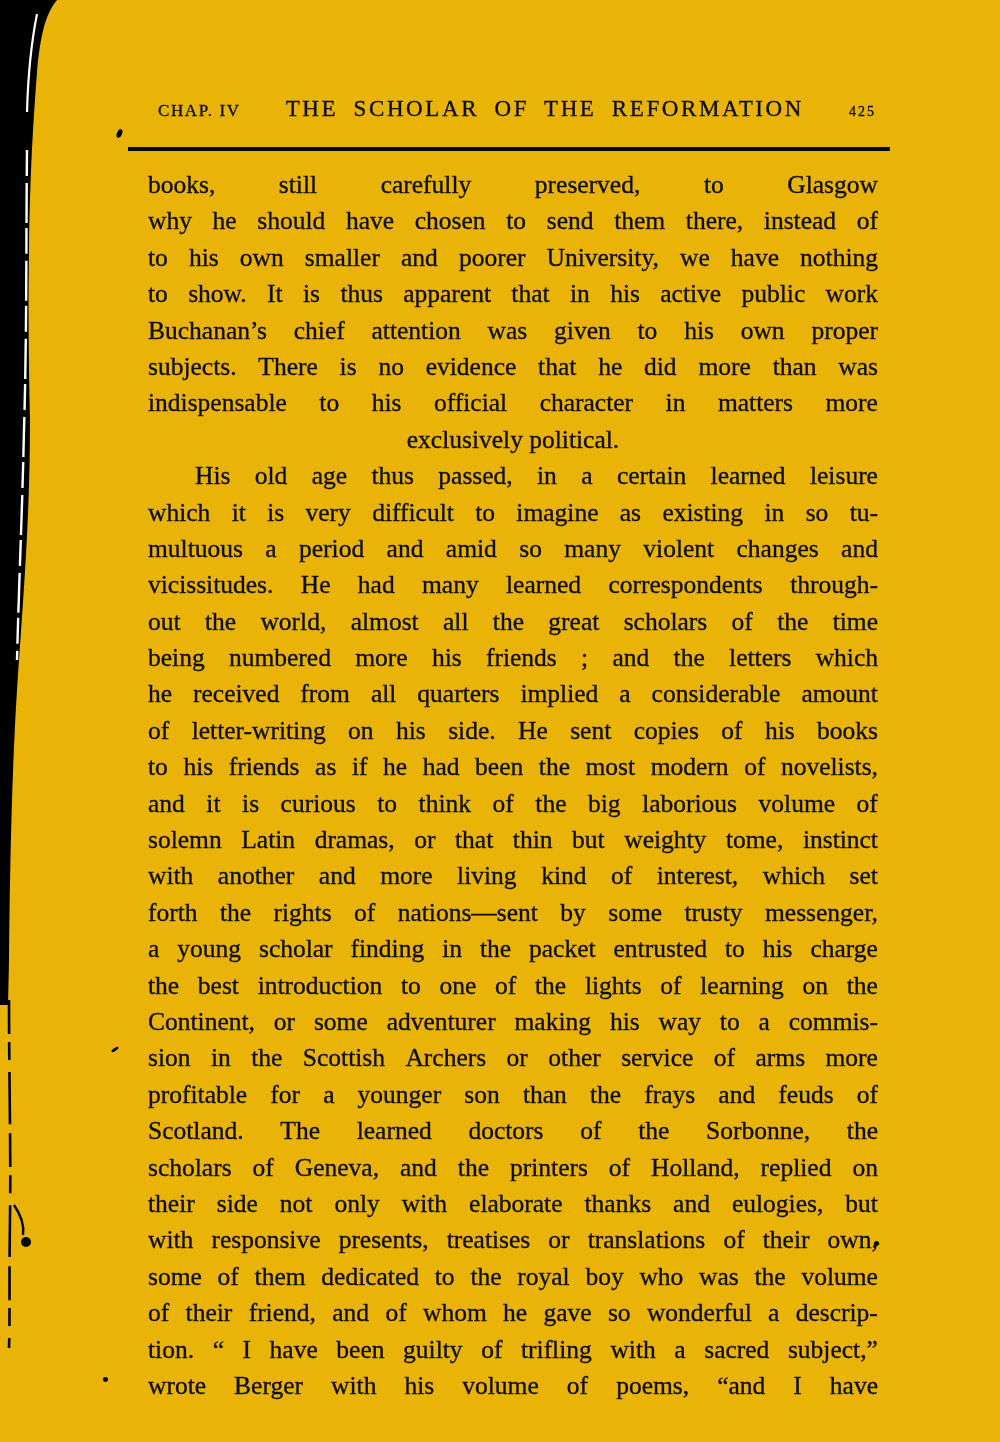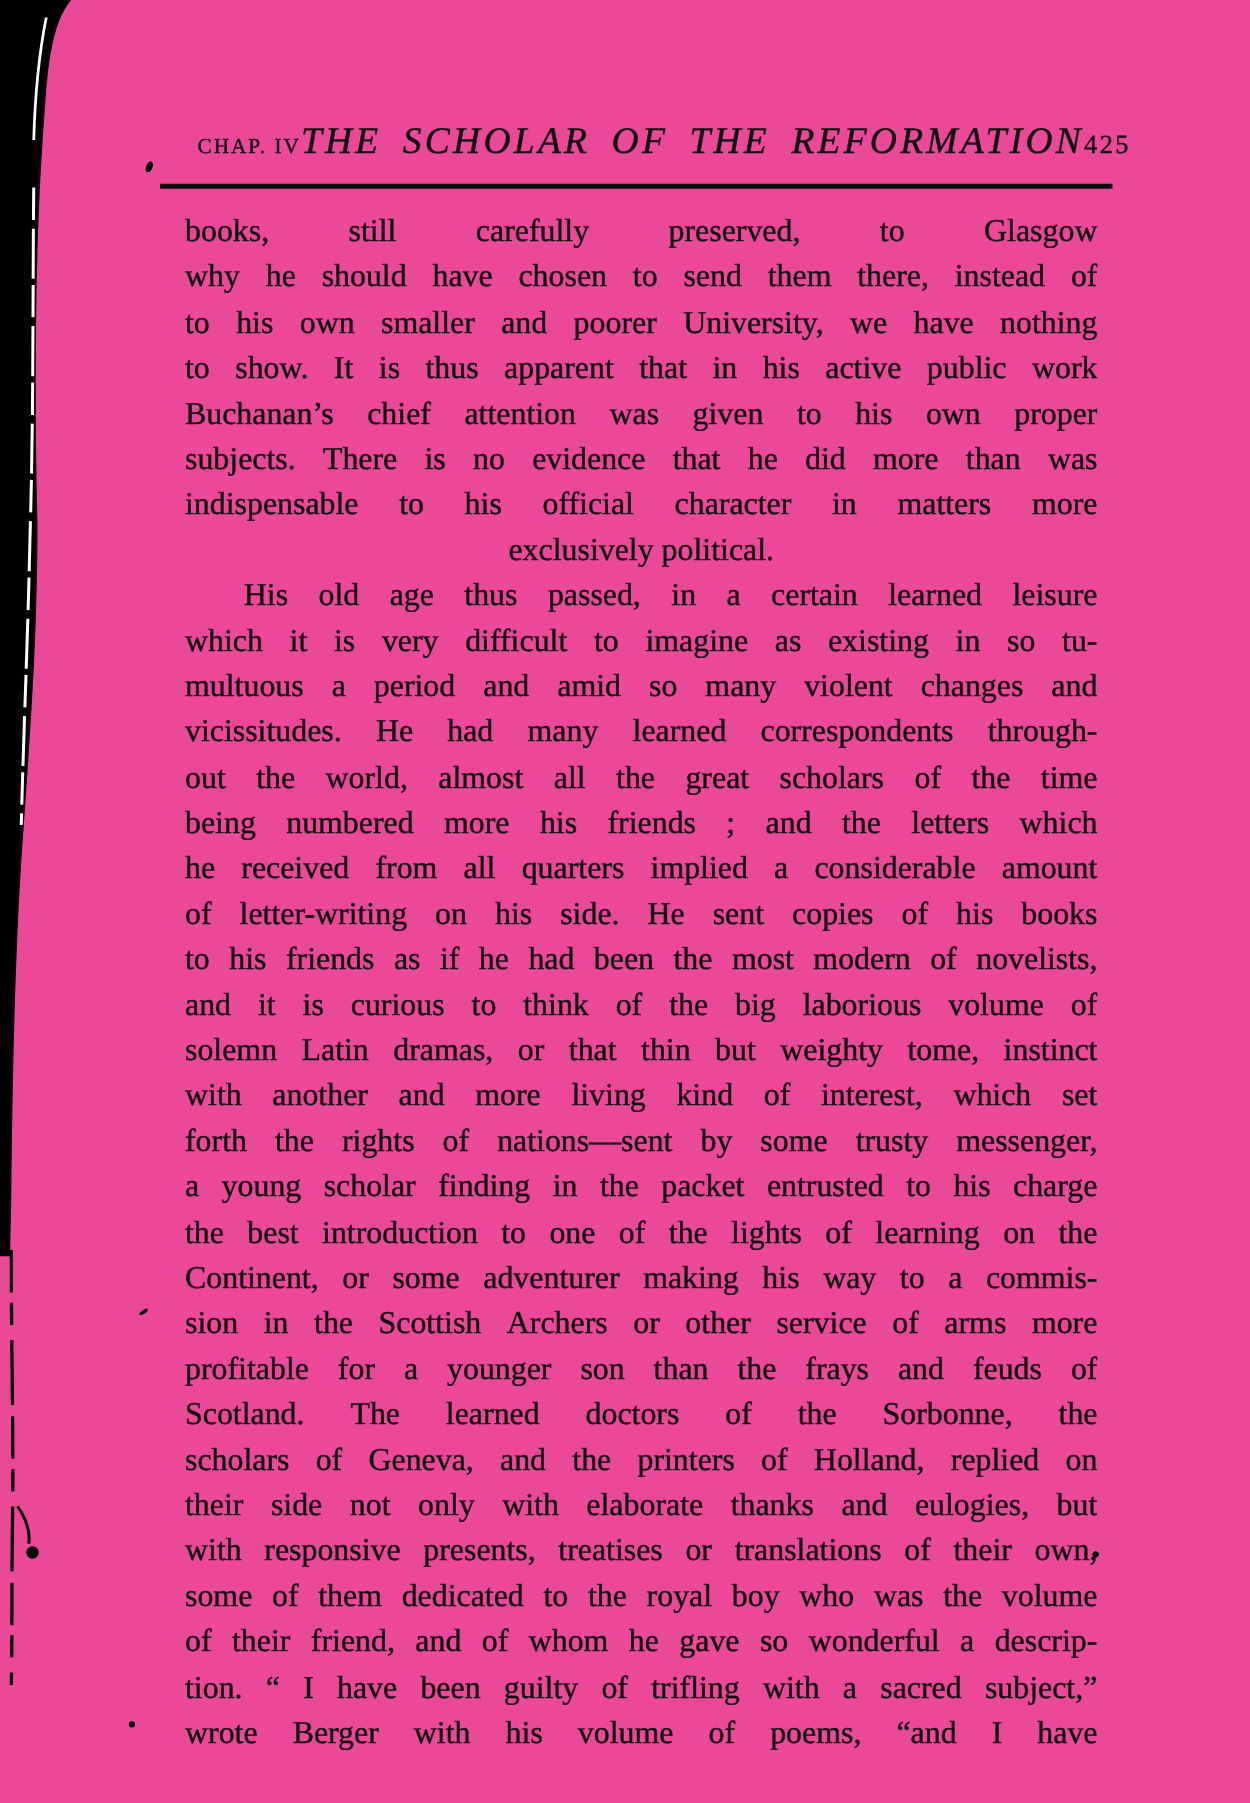--- a/index.html
+++ b/index.html
@@ -1,39 +1,39 @@
 <!DOCTYPE html>
 <html><head>
 <meta charset="utf-8">
 <style>
   html,body{margin:0;padding:0;background:#ffffff;}
   .page{
     position:relative;
     width:1000px;height:1442px;
-    background:#ec4899;
+    background:#eab308;
     overflow:hidden;
     font-family:"Liberation Serif", serif;
     color:#0d0d0d;
   }
   
   .header{
     position:absolute;left:148px;top:96px;width:730px;
     display:flex;justify-content:space-between;align-items:baseline;
     -webkit-text-stroke:0.35px #111;
   }
   .chapter-label{
     font-size:17px;letter-spacing:1.6px;white-space:nowrap;
     padding-left:10px;
   }
   .running-title{
-    font-style:italic;font-size:30px;letter-spacing:2.6px;word-spacing:7px;
+    font-size:23px;letter-spacing:2.6px;word-spacing:7px;
     white-space:nowrap;
   }
   .page-number{
-    font-size:21px;letter-spacing:2px;white-space:nowrap;padding-right:2px;
+    font-size:14px;letter-spacing:2px;white-space:nowrap;padding-right:2px;
   }
   
   .head-rule{
     position:absolute;left:128px;top:147px;width:762px;height:4px;
     background:#0a0a0a;
   }
   
   .textblock{
     position:absolute;left:148px;top:167px;width:730px;
     font-size:25.5px;line-height:36.4px;

